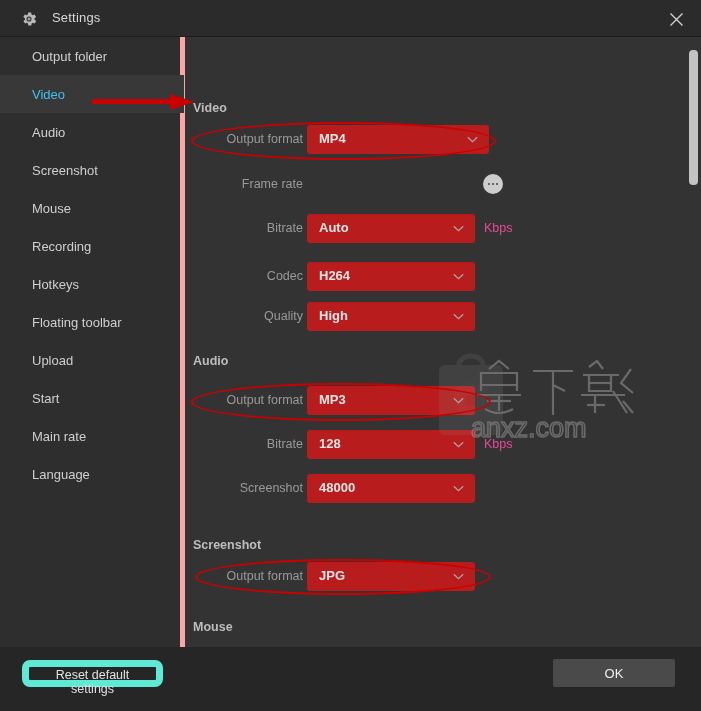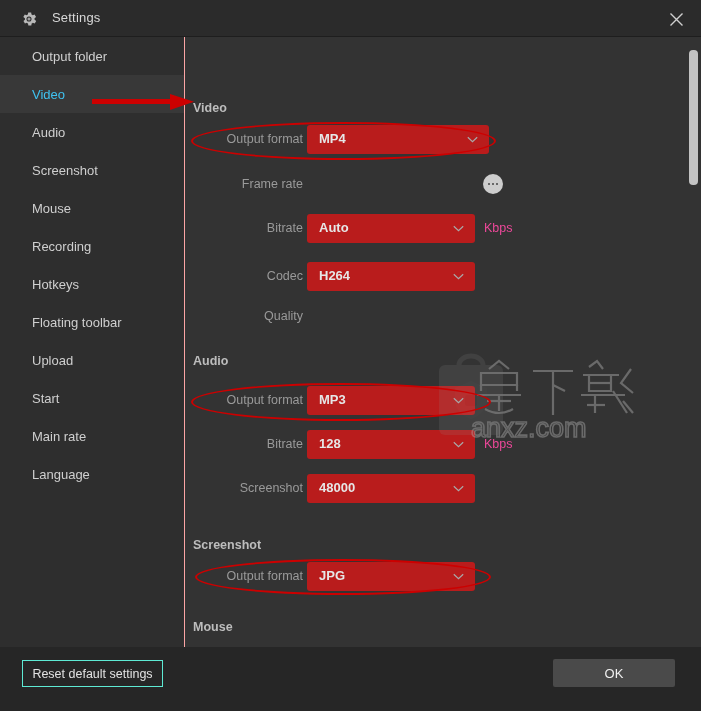--- a/index.html
+++ b/index.html
@@ -49,21 +49,21 @@
     cursor: pointer;
   }
   .close-btn svg { display:block; }
 
   
   .sidebar {
     position: absolute;
     left: 0; top: 37px;
     width: 185px; height: 610px;
     background: #2e2e2e;
-    border-right: 1px solid #fca5a5;
+    border-right: 5px solid #fca5a5;
     box-sizing: border-box;
   }
   .side-item {
     position: absolute;
     left: 0;
     width: 184px; height: 38px;
     display: flex; align-items: center;
     box-sizing: border-box;
     cursor: pointer;
   }
@@ -191,22 +191,22 @@
     position: absolute;
     left: 0; top: 647px;
     width: 701px; height: 64px;
     background: #262626;
     box-sizing: border-box;
   }
   .reset-btn {
     position: absolute;
     left: 22px; top: 660px;
     width: 141px; height: 27px;
-    border: 1px solid #5eead4;
-    border-radius: 0;
+    border: 7px solid #5eead4;
+    border-radius: 8px;
     background: transparent;
     color: #e2e2e2;
     font-size: 12.5px;
     font-family: "Liberation Sans", sans-serif;
     cursor: pointer;
   }
   .ok-btn {
     position: absolute;
     left: 553px; top: 659px;
     width: 122px; height: 28px;
@@ -309,20 +309,26 @@
 
     <div class="row-label" style="left:8px; top:232px">Codec</div>
     <div class="combo" style="left:122px; top:225px; width:168px">
       <span class="val">H264</span>
       <svg class="chev" viewBox="0 0 11 7">
           <path d="M.8 1.2 L5.5 5.6 L10.2 1.2" stroke="#a9a9a9" stroke-width="1.2" fill="none"></path>
         </svg>
     </div>
 
     <div class="row-label" style="left:8px; top:272px">Quality</div>
+    <div class="combo" style="left:122px; top:265px; width:168px">
+      <span class="val">High</span>
+      <svg class="chev" viewBox="0 0 11 7">
+          <path d="M.8 1.2 L5.5 5.6 L10.2 1.2" stroke="#a9a9a9" stroke-width="1.2" fill="none"></path>
+        </svg>
+    </div>
 
     <div class="section-title" style="top:317px">Audio</div>
 
     <div class="row-label" style="left:8px; top:356px">Output format</div>
     <div class="combo" style="left:122px; top:349px; width:168px">
       <span class="val">MP3</span>
       <svg class="chev" viewBox="0 0 11 7">
           <path d="M.8 1.2 L5.5 5.6 L10.2 1.2" stroke="#a9a9a9" stroke-width="1.2" fill="none"></path>
         </svg>
     </div>

